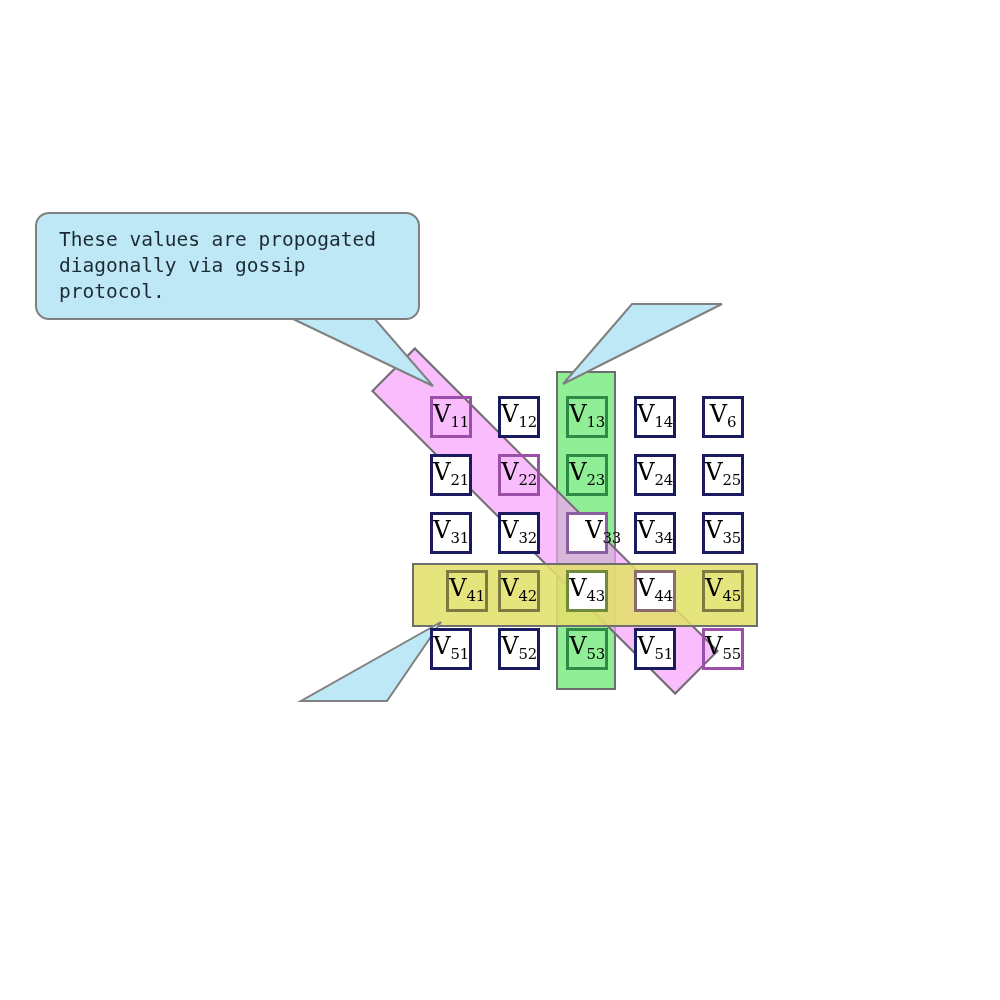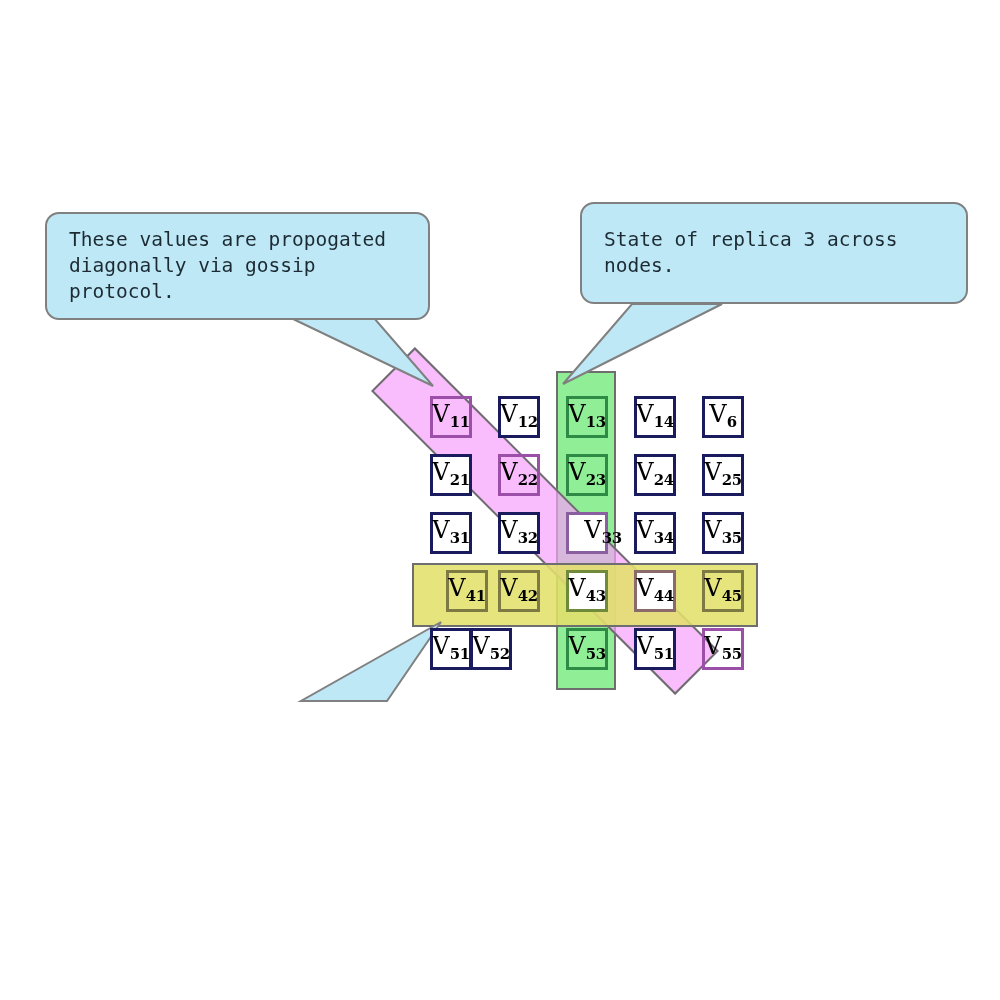--- a/index.html
+++ b/index.html
@@ -35,34 +35,34 @@
   .cell.hl-pink{border-color:#9b4fa8;background:rgba(0,0,0,0.0);}
   .cell.hl-both-gy{border-color:#6f8a3a;}
   .cell.hl-both-gp{border-color:#8a5fa0;padding-left:32px;}
   .cell.hl-both-yp{border-color:#8a6a6a;}
 
   .lbl{
     font-family:"DejaVu Serif","Liberation Serif",serif;
     font-size:24px;line-height:1;color:#000;white-space:nowrap;
     position:relative;top:-1px;
   }
-  .lbl sub{font-size:0.62em;vertical-align:-0.32em;letter-spacing:-0.02em;font-weight:bold;}
+  .lbl sub{font-size:0.62em;vertical-align:-0.32em;letter-spacing:-0.02em;}
 
   
   .callout{
     position:absolute;background:#bfe8f7;border:2px solid #808080;
     border-radius:14px;box-sizing:border-box;
     display:flex;align-items:center;
     padding:0 22px;
   }
   .callout .ctext{
     font-family:"DejaVu Sans Mono","Liberation Mono",monospace;
     font-size:19.5px;line-height:1.35;color:#1c2b33;white-space:pre-line;
   }
-  #callout-gossip{left:35px;top:212px;width:385px;height:108px;margin-left:10px;}
+  #callout-gossip{left:35px;top:212px;width:385px;height:108px;}
   #callout-replica{left:580px;top:202px;width:388px;height:102px;}
   #callout-node{left:44px;top:702px;width:386px;height:96px;}
 
   .tail{position:absolute;overflow:visible;}
 </style>
 </head>
 <body>
 
 <div id="stage">
 
@@ -136,36 +136,33 @@
   <div class="cell hl-both-yp" style="left:634px;top:570px">
       <span class="lbl"><span>V</span><sub>44</sub></span>
     </div>
   <div class="cell hl-yellow" style="left:702px;top:570px">
       <span class="lbl"><span>V</span><sub>45</sub></span>
     </div>
 
   <div class="cell" style="left:430px;top:628px">
       <span class="lbl"><span>V</span><sub>51</sub></span>
     </div>
-  <div class="cell" style="left:470px;top:628px">
+  <div class="cell" style="left:498px;top:628px">
       <span class="lbl"><span>V</span><sub>52</sub></span>
     </div>
   <div class="cell hl-green" style="left:566px;top:628px">
       <span class="lbl"><span>V</span><sub>53</sub></span>
     </div>
   <div class="cell" style="left:634px;top:628px">
       <span class="lbl"><span>V</span><sub>51</sub></span>
     </div>
   <div class="cell hl-pink" style="left:702px;top:628px">
       <span class="lbl"><span>V</span><sub>55</sub></span>
     </div>
 
   <div class="callout" id="callout-gossip">
     <span class="ctext">These values are propogated
 diagonally via gossip protocol.</span>
   </div>
 
-  <div class="callout" id="callout-replica">
-    <span class="ctext">State of replica 3 across nodes.</span>
-  </div>
 
 
 </div>
 
 </body></html>

